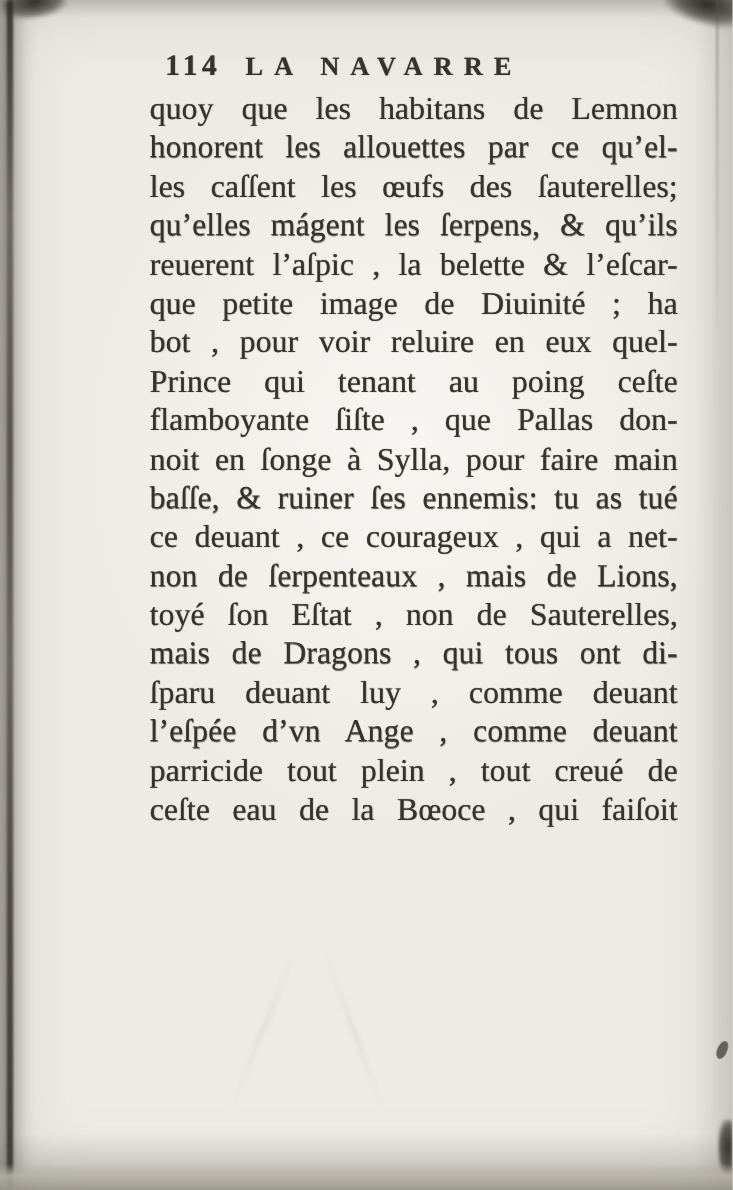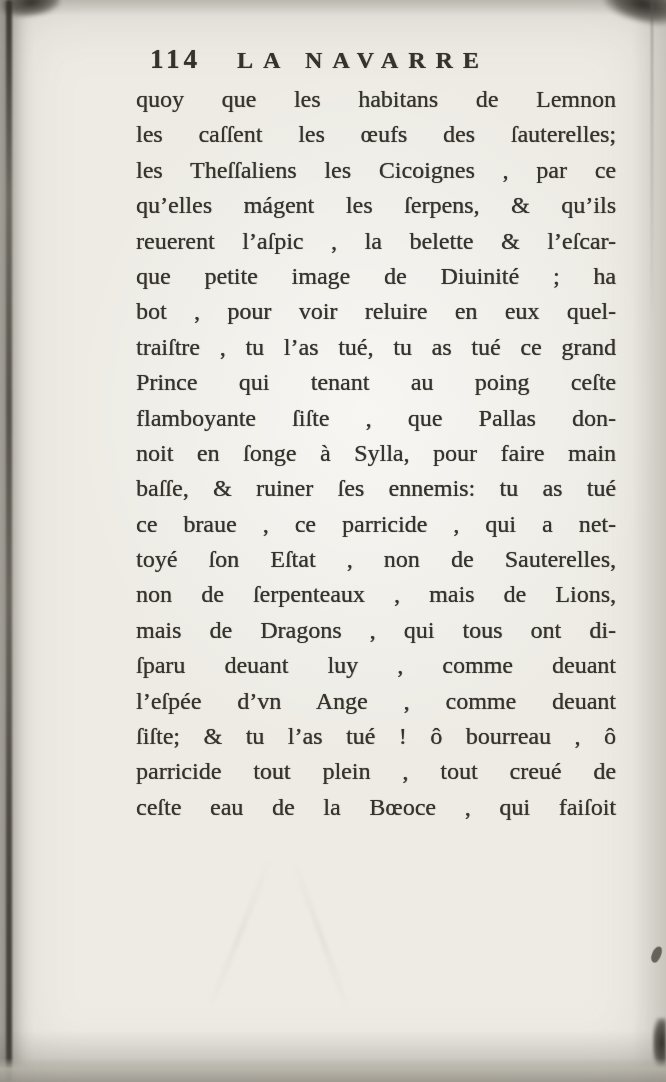--- a/index.html
+++ b/index.html
@@ -78,25 +78,25 @@
   .content { position: absolute; left: 136px; top: 44px; width: 480px; }
   .page-header {
     display: flex; align-items: baseline; padding-left: 14px;
     margin-bottom: 7px;
   }
   .pagenum {
     font-size: 27px; letter-spacing: 4px; font-weight: 600;
     text-shadow: 0.3px 0.3px 0.8px rgba(48,45,40,0.75);
   }
   .title {
-    margin-left: 36px; font-size: 24px; letter-spacing: 10px; font-weight: 600;
+    margin-left: 22px; font-size: 24px; letter-spacing: 10px; font-weight: 600;
     text-shadow: 0.3px 0.3px 0.8px rgba(48,45,40,0.7);
     white-space: nowrap;
   }
-  .body-text { font-size: 24px; }
+  .body-text { font-size: 29px; }
   .line {
     height: 35.4px; line-height: 35.4px;
     text-align: justify; text-align-last: justify;
     white-space: nowrap; overflow: visible;
     text-shadow: 0.3px 0.3px 0.9px rgba(46,43,38,0.8);
     word-spacing: 1.5px;
   }
 </style>
 </head>
 <body>
@@ -113,35 +113,33 @@
   <div class="fold-b"></div>
   <div class="bottom-band"></div>
 
   <div class="content">
     <div class="page-header">
       <span class="pagenum">114</span>
       <span class="title">LA NAVARRE</span>
     </div>
     <div class="body-text">
       <div class="line">quoy que les habitans de Lemnon</div>
+      <div class="line">honorent les allouettes par ce qu’el-</div>
       <div class="line">les caſſent les œufs des ſauterelles;</div>
-      <div class="line">les Theſſaliens les Cicoignes , par ce</div>
       <div class="line">qu’elles mágent les ſerpens, &amp; qu’ils</div>
       <div class="line">reuerent l’aſpic , la belette &amp; l’eſcar-</div>
       <div class="line">que petite image de Diuinité ; ha</div>
       <div class="line">bot , pour voir reluire en eux quel-</div>
-      <div class="line">traiſtre , tu l’as tué, tu as tué ce grand</div>
       <div class="line">Prince qui tenant au poing ceſte</div>
       <div class="line">flamboyante ſiſte , que Pallas don-</div>
       <div class="line">noit en ſonge à Sylla, pour faire main</div>
       <div class="line">baſſe, &amp; ruiner ſes ennemis: tu as tué</div>
-      <div class="line">ce braue , ce parricide , qui a net-</div>
+      <div class="line">ce deuant , ce courageux , qui a net-</div>
+      <div class="line">non de ſerpenteaux , mais de Lions,</div>
       <div class="line">toyé ſon Eſtat , non de Sauterelles,</div>
-      <div class="line">non de ſerpenteaux , mais de Lions,</div>
       <div class="line">mais de Dragons , qui tous ont di-</div>
       <div class="line">ſparu deuant luy , comme deuant</div>
       <div class="line">l’eſpée d’vn Ange , comme deuant</div>
-      <div class="line">ſiſte; &amp; tu l’as tué ! ô bourreau , ô</div>
       <div class="line">parricide tout plein , tout creué de</div>
       <div class="line">ceſte eau de la Bœoce , qui faiſoit</div>
     </div>
   </div>
 </div>
 
 </body></html>

